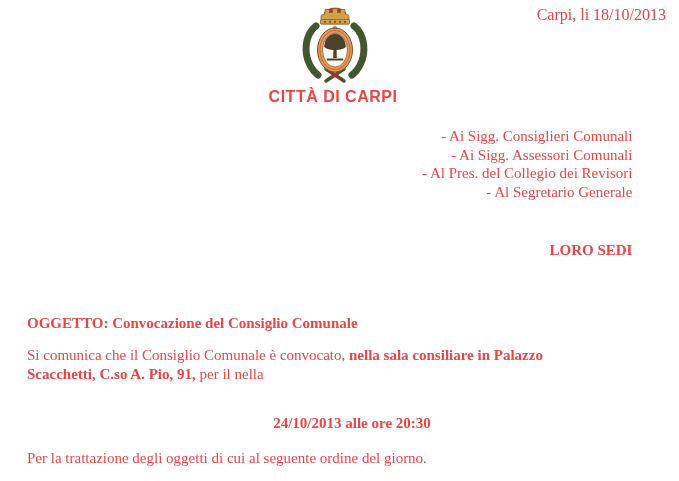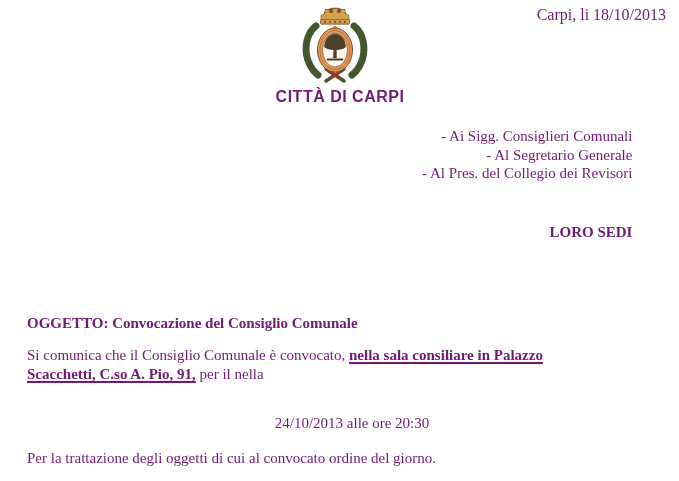--- a/index.html
+++ b/index.html
@@ -2,40 +2,40 @@
 <html><head>
 <meta charset="utf-8">
 <style>
   html, body { margin: 0; padding: 0; background: #ffffff; }
   .page {
     position: relative;
     width: 679px;
     height: 481px;
     background: #ffffff;
     font-family: "Liberation Serif", serif;
-    color: #701a75;
+    color: #ef4444;
     overflow: hidden;
   }
   .date-line {
     position: absolute;
     top: 6px;
     right: 13px;
     font-size: 16px;
     white-space: nowrap;
   }
   .crest {
     position: absolute;
     left: 297px;
     top: 1px;
     width: 76px;
     height: 84px;
   }
   .logo-caption {
     position: absolute;
-    left: 240px;
+    left: 233px;
     top: 88px;
     width: 200px;
     text-align: center;
     font-family: "Liberation Sans", sans-serif;
     font-weight: 700;
     font-size: 16px;
     letter-spacing: 0.5px;
     white-space: nowrap;
   }
   .recipients {
@@ -61,32 +61,31 @@
   .body-paragraph {
     position: absolute;
     left: 27px;
     top: 346px;
     font-size: 15px;
     line-height: 19px;
     margin: 0;
   }
   .hl {
     font-weight: 700;
-    text-decoration: underline;
     text-decoration-thickness: 1.5px;
     text-underline-offset: 2px;
   }
   .meeting-datetime {
     position: absolute;
     left: 25px;
     right: 0;
     top: 415px;
     text-align: center;
     font-size: 15px;
-    font-weight: 400;
+    font-weight: 700;
   }
   .closing-line {
     position: absolute;
     left: 27px;
     top: 450px;
     font-size: 15px;
   }
 </style>
 </head>
 <body>
@@ -128,26 +127,27 @@
         <path d="M36.5 46 L36.2 57 L39.8 57 L39.5 46 Z" fill="#4d4229"></path>
         <path d="M30.5 58.5 L45.5 58.5" stroke-width="1.8" stroke-linecap="round" fill="none" stroke="#4d4229"></path>
       </g>
     </g>
   </svg>
 
   <div class="logo-caption">CITTÀ DI CARPI</div>
 
   <div class="recipients">
     <div>- Ai Sigg. Consiglieri Comunali</div>
+    <div>- Ai Sigg. Assessori Comunali</div>
+    <div>- Al Pres. del Collegio dei Revisori</div>
     <div>- Al Segretario Generale</div>
-    <div>- Al Pres. del Collegio dei Revisori</div>
     <div class="closing">LORO SEDI</div>
   </div>
 
   <div class="subject">OGGETTO: Convocazione del Consiglio Comunale</div>
 
   <p class="body-paragraph"><span>Si comunica che il Consiglio Comunale è convocato, </span><span class="hl">nella sala consiliare in Palazzo</span><br><span class="hl">Scacchetti, C.so A. Pio, 91,</span><span> per il nella</span></p>
 
   <div class="meeting-datetime">24/10/2013 alle ore 20:30</div>
 
-  <div class="closing-line">Per la trattazione degli oggetti di cui al convocato ordine del giorno.</div>
+  <div class="closing-line">Per la trattazione degli oggetti di cui al seguente ordine del giorno.</div>
 
 </div>
 
 </body></html>

